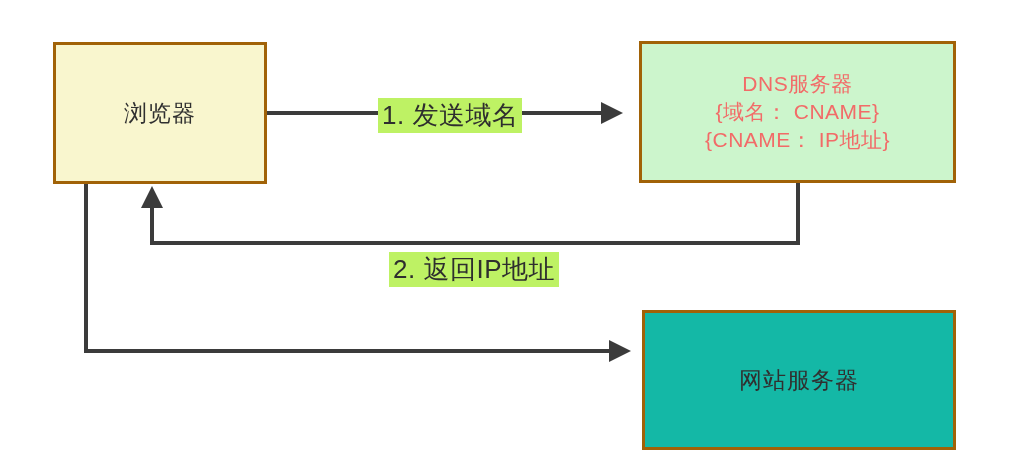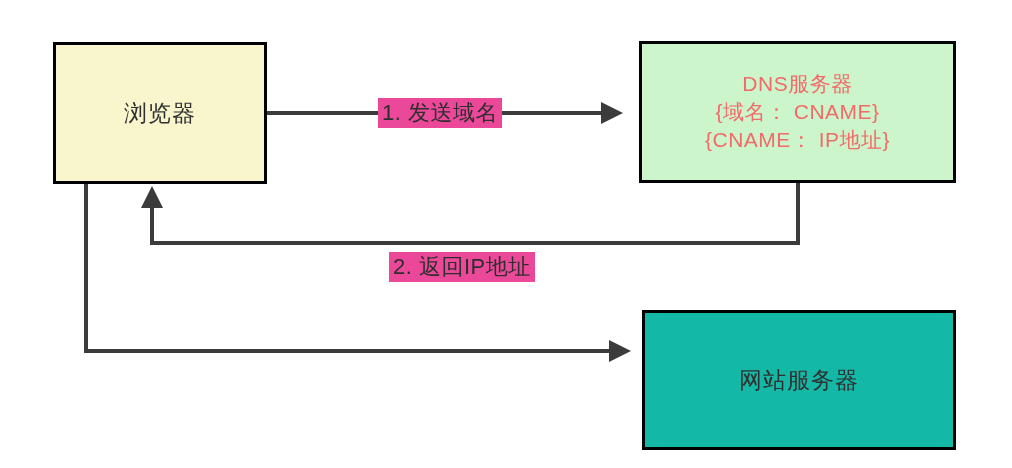--- a/index.html
+++ b/index.html
@@ -13,21 +13,21 @@
   #canvas {
     position: relative;
     width: 1012px;
     height: 468px;
     background: #ffffff;
     overflow: hidden;
   }
   .node {
     position: absolute;
     box-sizing: border-box;
-    border: 3px solid #000000;
+    border: 3px solid #a16207;
     display: flex;
     flex-direction: column;
     align-items: center;
     justify-content: center;
     text-align: center;
     line-height: 1.32;
   }
   #node-browser {
     left: 53px;
     top: 42px;
@@ -89,23 +89,23 @@
   .arrow-up {
     position: absolute;
     width: 0;
     height: 0;
     border-left: 11px solid transparent;
     border-right: 11px solid transparent;
     border-bottom: 22px solid #3b3b3b;
   }
   .edge-label {
     position: absolute;
-    font-size: 22px;
+    font-size: 26px;
     color: #2e2e2e;
-    background: #ec4899;
+    background: #bef264;
     padding: 0 4px;
     white-space: nowrap;
     letter-spacing: 0.5px;
   }
 
   
   #watermark {
     position: absolute;
     left: 872px;
     top: 405px;

